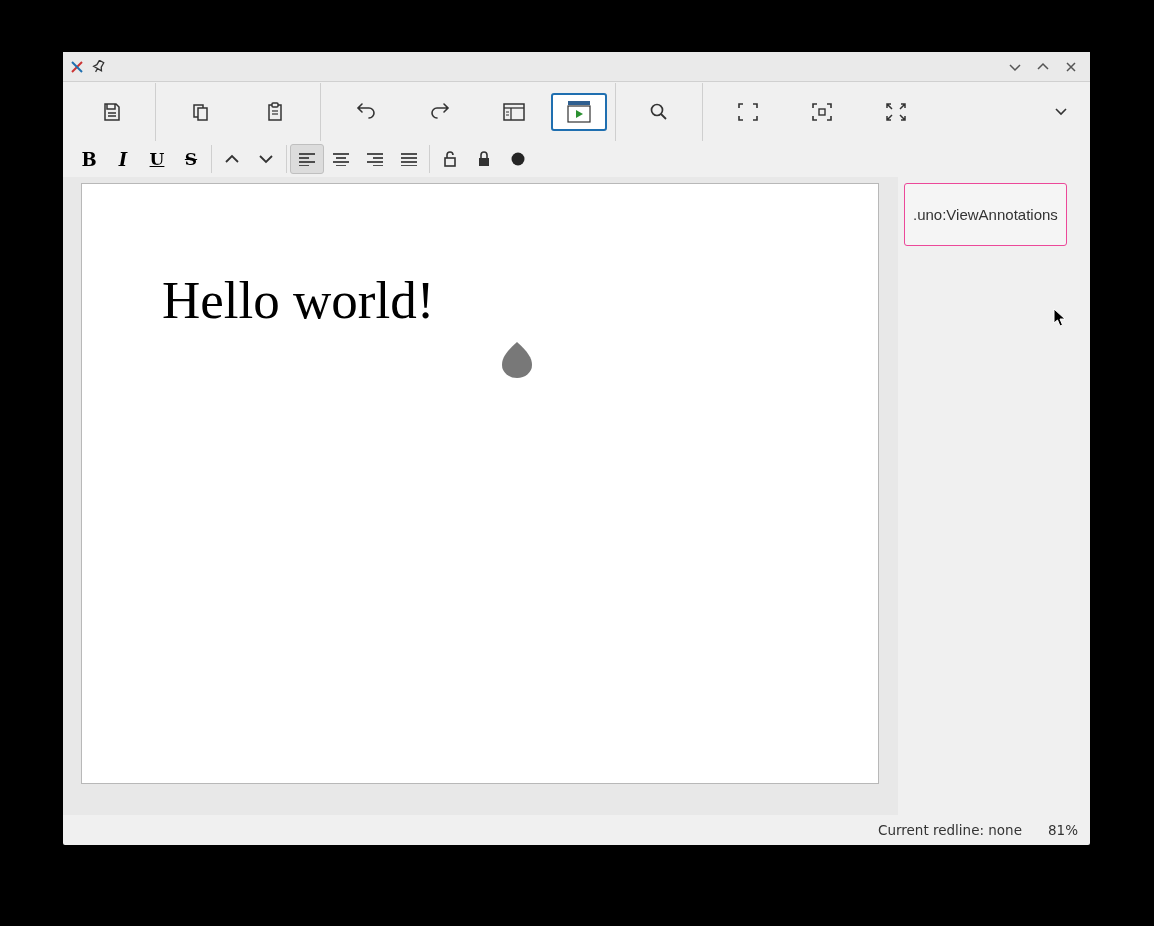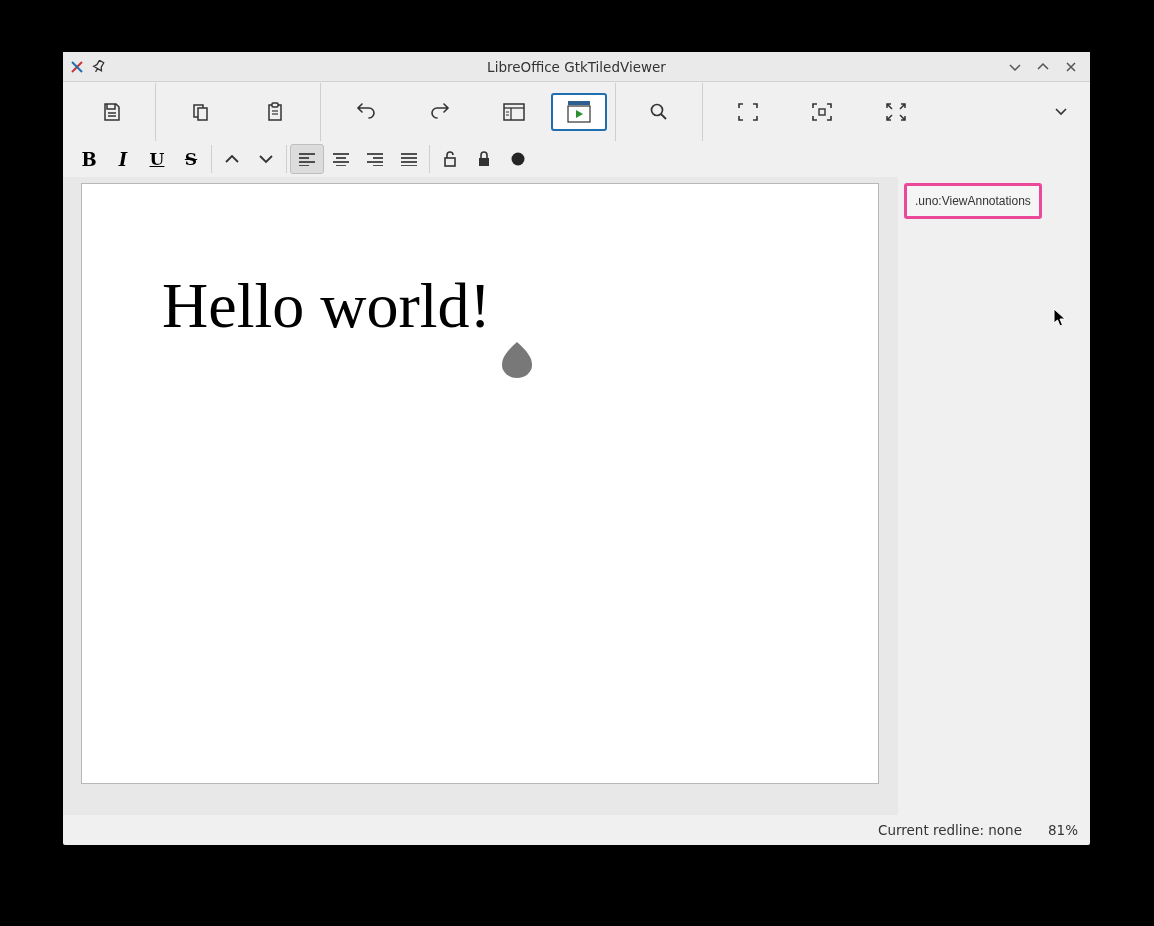--- a/index.html
+++ b/index.html
@@ -139,42 +139,42 @@
       background: #fff;
       border: 1px solid #b8b8b8;
       width: 798px;
       height: 601px;
       margin-left: 12px;
       padding: 90px 80px;
       font-family: "Liberation Serif", "Times New Roman", serif;
       position: relative;
     }
     .doc-text {
-      font-size: 64px;
+      font-size: 53px;
       color: #000;
       line-height: 1;
     }
     .caret-drop {
       position: absolute;
       left: 418px;
       top: 156px;
       width: 34px;
       height: 38px;
     }
     .side-panel {
       width: 192px;
       padding: 6px;
     }
     .side-btn {
       background: #f5f5f5;
-      border: 3px solid #ec4899;
+      border: 1px solid #ec4899;
       border-radius: 3px;
-      font-size: 12px;
+      font-size: 15px;
       color: #333;
-      padding: 8px 8px;
+      padding: 22px 8px;
       cursor: pointer;
       white-space: nowrap;
     }
     .statusbar {
       height: 30px;
       display: flex;
       align-items: center;
       justify-content: flex-end;
       padding: 0 12px;
       gap: 26px;
@@ -201,21 +201,20 @@
           <line x1="2" y1="12" x2="12" y2="2" stroke="#cc3333" stroke-width="2"></line>
           <line x1="2" y1="2" x2="12" y2="12" stroke="#1f6fb0" stroke-width="2"></line>
         </svg>
       </span>
       <span class="titlebar-icon">
         <svg width="14" height="14" viewBox="0 0 14 14">
           <path d="M4 1 L9 1 L9 6 L11 9 L2 9 L4 6 Z M6.5 9 L6.5 13" stroke="#333" stroke-width="1.3" fill="none" transform="rotate(30 7 7)"></path>
         </svg>
       </span>
     </div>
-    <div class="titlebar-title">LibreOffice GtkTiledViewer</div>
     <div class="titlebar-controls">
       <span>
         <svg width="12" height="12" viewBox="0 0 12 12">
             <path d="M1 4 L6 9 L11 4" stroke="#555" stroke-width="1.5" fill="none"></path>
           </svg>
       </span>
       <span>
         <svg width="12" height="12" viewBox="0 0 12 12">
             <path d="M1 8 L6 3 L11 8" stroke="#555" stroke-width="1.5" fill="none"></path>
           </svg>

